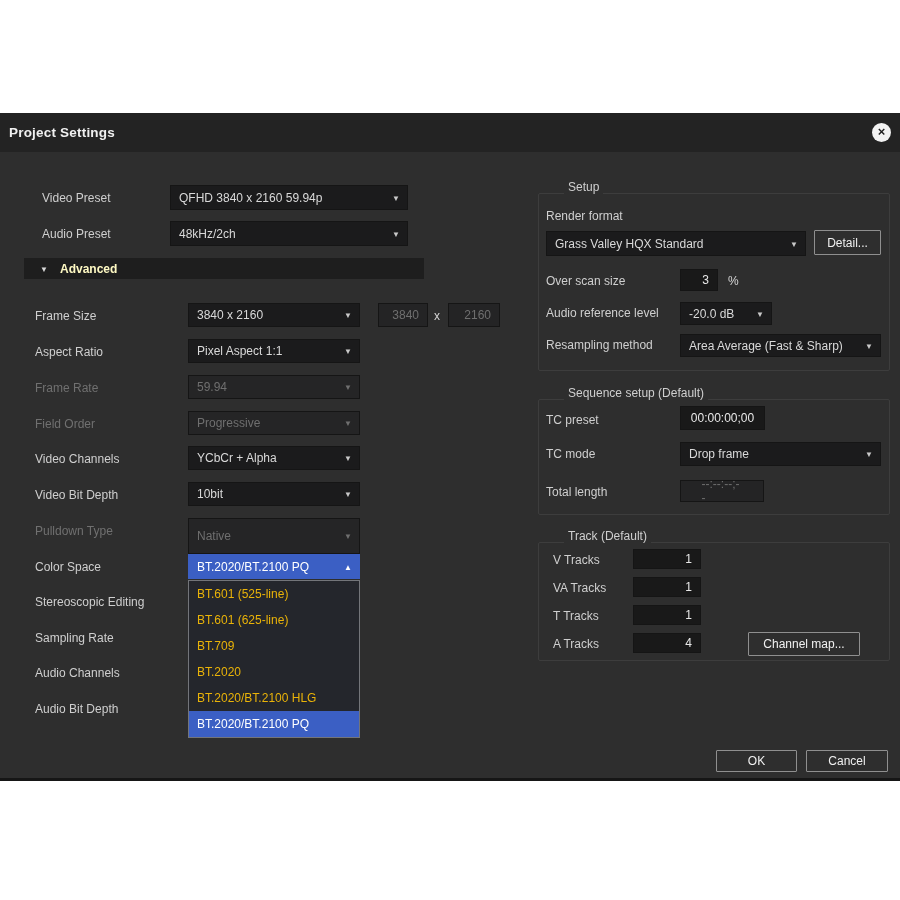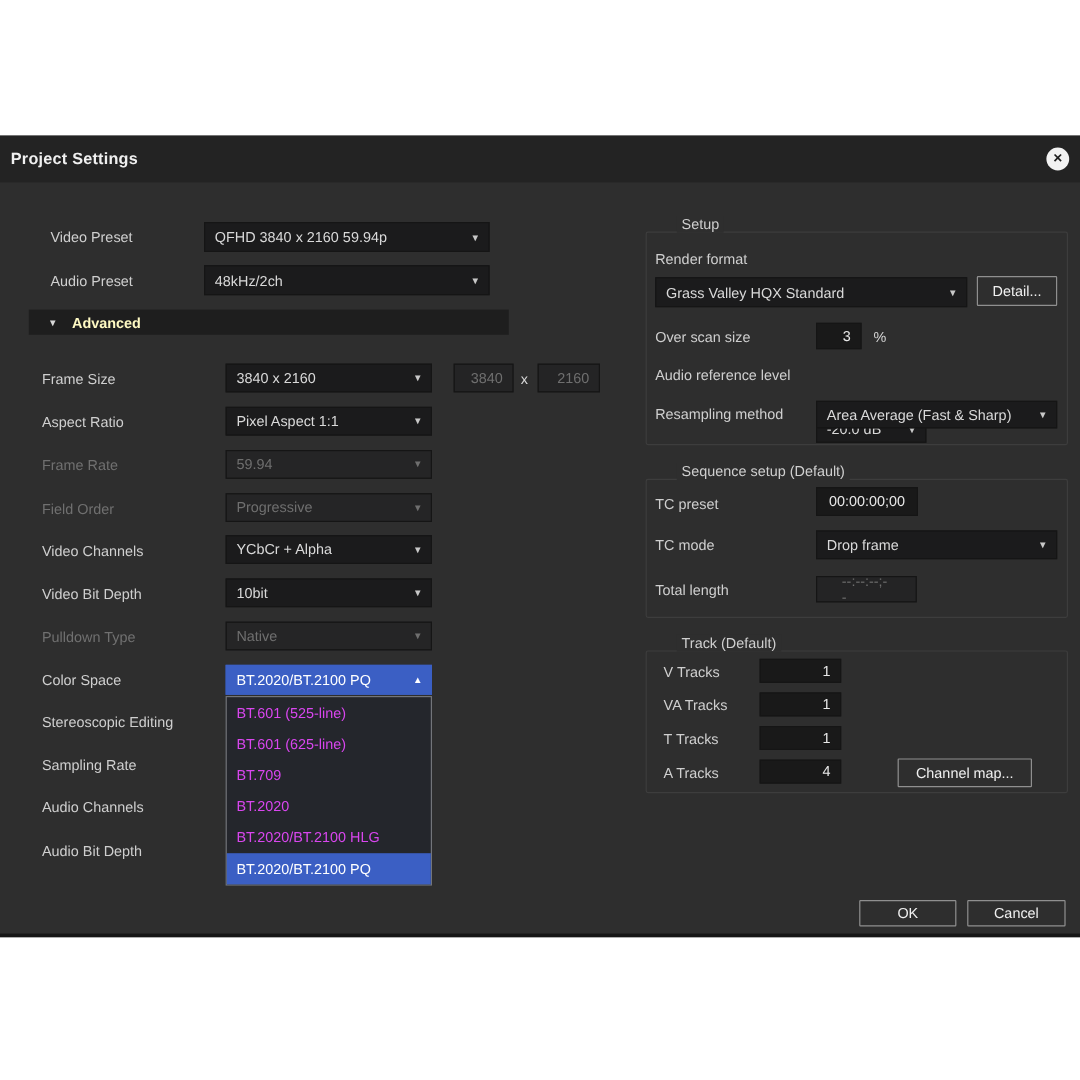--- a/index.html
+++ b/index.html
@@ -41,21 +41,21 @@
   .group { position:absolute; border:1px solid #3d3d3d; border-radius:2px; }
   .gtitle { position:absolute; font-size:12px; color:#cfcfcf; background:#2e2e2e;
             padding:0 4px; white-space:nowrap;margin-left:21px; }
   .btn { position:absolute; background:#2e2e2e; border:1px solid #8f8f8f;
          border-radius:1px; color:#f0f0f0; font-size:12px; text-align:center;
          cursor:pointer; }
   .btn span { position:relative; top:50%; transform:translateY(-50%); display:block; }
   .droplist { position:absolute; left:188px; top:467px; width:172px;
               background:#24262c; border:1px solid #73757a; z-index:5; }
   .dropitem { height:26px; line-height:26px; padding-left:8px; font-size:12px;
-              color:#d946ef; white-space:nowrap; cursor:pointer; }
+              color:#eab308; white-space:nowrap; cursor:pointer; }
   .dropitem.sel { background:#3b5fc4; color:#ffffff; }
   .unit { position:absolute; font-size:12px; color:#d6d6d6; }
 </style>
 </head>
 <body>
 
 <div class="dialog">
 
   <div class="titlebar">
     <span class="title">Project Settings</span>
@@ -118,21 +118,21 @@
     <span class="arrow">▼</span>
   </div>
 
   <span class="lbl" style="left:35px; top:375px;">Video Bit Depth</span>
   <div class="combo" style="left:188px; top:369px; width:172px; height:24px;">
     <span class="ctext">10bit</span>
     <span class="arrow">▼</span>
   </div>
 
   <span class="lbl dis" style="left:35px; top:411px;">Pulldown Type</span>
-  <div class="combo dis" style="left:188px; top:405px; width:172px; height:24px;">
+  <div class="combo dis" style="left:188px; top:405px; width:172px; height:36px;">
     <span class="ctext">Native</span>
     <span class="arrow">▼</span>
   </div>
 
   <span class="lbl" style="left:35px; top:447px;">Color Space</span>
   <div class="combo open" style="left:188px; top:441px; width:172px; height:25px;">
     <span class="ctext">BT.2020/BT.2100 PQ</span>
     <span class="arrow">▲</span>
   </div>
   <div class="droplist">
@@ -161,21 +161,21 @@
     <span>Detail...</span>
   </div>
 
   <span class="lbl" style="left:546px; top:161px;">Over scan size</span>
   <div class="field" style="left:680px; top:156px; width:38px; height:22px;">
     <span class="ftext">3</span>
   </div>
   <span class="unit" style="left:728px; top:161px;">%</span>
 
   <span class="lbl" style="left:546px; top:193px;">Audio reference level</span>
-  <div class="combo" style="left:680px; top:189px; width:92px; height:23px;margin-top:44px;">
+  <div class="combo" style="left:680px; top:189px; width:92px; height:23px;">
     <span class="ctext">-20.0 dB</span>
     <span class="arrow">▼</span>
   </div>
 
   <span class="lbl" style="left:546px; top:225px;">Resampling method</span>
   <div class="combo" style="left:680px; top:221px; width:201px; height:23px;">
     <span class="ctext">Area Average (Fast &amp; Sharp)</span>
     <span class="arrow">▼</span>
   </div>
 

